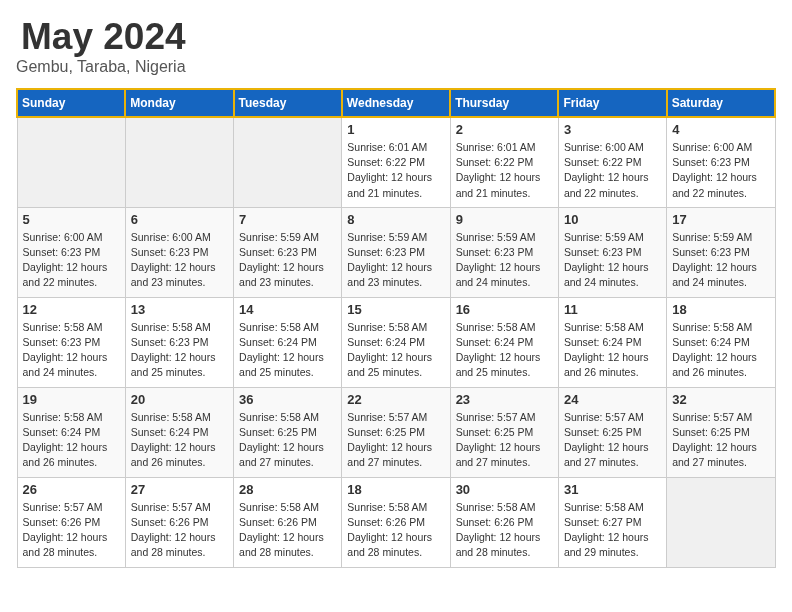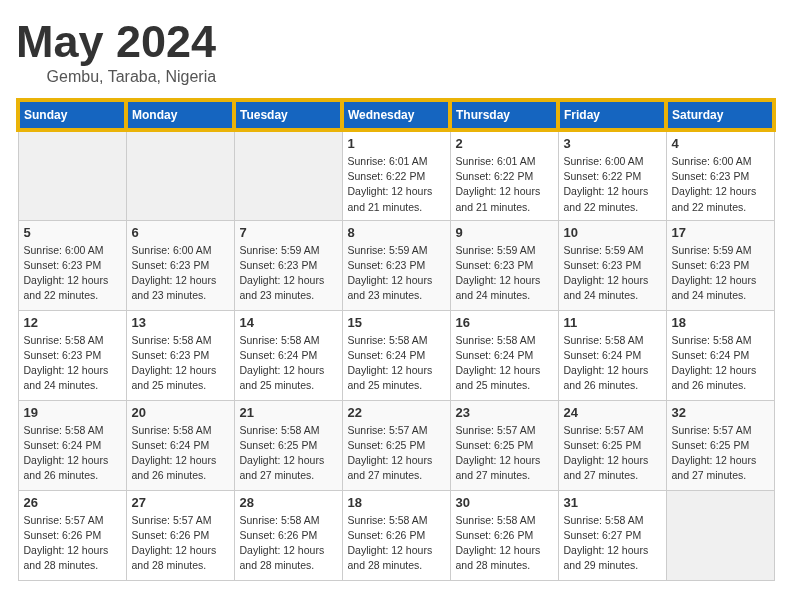--- a/index.html
+++ b/index.html
@@ -32,40 +32,40 @@
     }
     .logo-icon {
       width: 28px;
       height: 28px;
       margin-left: 2px;
     }
     .title-block {
       text-align: right;
     }
     .main-title {
-      font-size: 45px;
+      font-size: 37px;
       font-weight: bold;
       color: #333;
     }
     .subtitle {
       font-size: 16px;
       color: #555;
     }
     table {
       width: 100%;
       border-collapse: collapse;
       font-size: 11px;
     }
     thead tr th {
       background-color: #1565c0;
       color: #fff;
       padding: 6px 4px;
       text-align: left;
       font-size: 12px;
-      border: 4px solid #eab308;
+      border: 2px solid #eab308;
     }
     tbody tr td {
       border: 1px solid #ccc;
       vertical-align: top;
       padding: 4px 5px;
       height: 90px;
       color: #333;
       background: #fff;
     }
     tbody tr:nth-child(even) td {
@@ -193,21 +193,21 @@
       <tr>
         <td>
           <span class="day-number">19</span>
           <div class="day-info">Sunrise: 5:58 AM<br>Sunset: 6:24 PM<br>Daylight: 12 hours<br>and 26 minutes.</div>
         </td>
         <td>
           <span class="day-number">20</span>
           <div class="day-info">Sunrise: 5:58 AM<br>Sunset: 6:24 PM<br>Daylight: 12 hours<br>and 26 minutes.</div>
         </td>
         <td>
-          <span class="day-number">21</span>
+          <span class="day-number">36</span>
           <div class="day-info">Sunrise: 5:58 AM<br>Sunset: 6:25 PM<br>Daylight: 12 hours<br>and 27 minutes.</div>
         </td>
         <td>
           <span class="day-number">22</span>
           <div class="day-info">Sunrise: 5:57 AM<br>Sunset: 6:25 PM<br>Daylight: 12 hours<br>and 27 minutes.</div>
         </td>
         <td>
           <span class="day-number">23</span>
           <div class="day-info">Sunrise: 5:57 AM<br>Sunset: 6:25 PM<br>Daylight: 12 hours<br>and 27 minutes.</div>
         </td>

